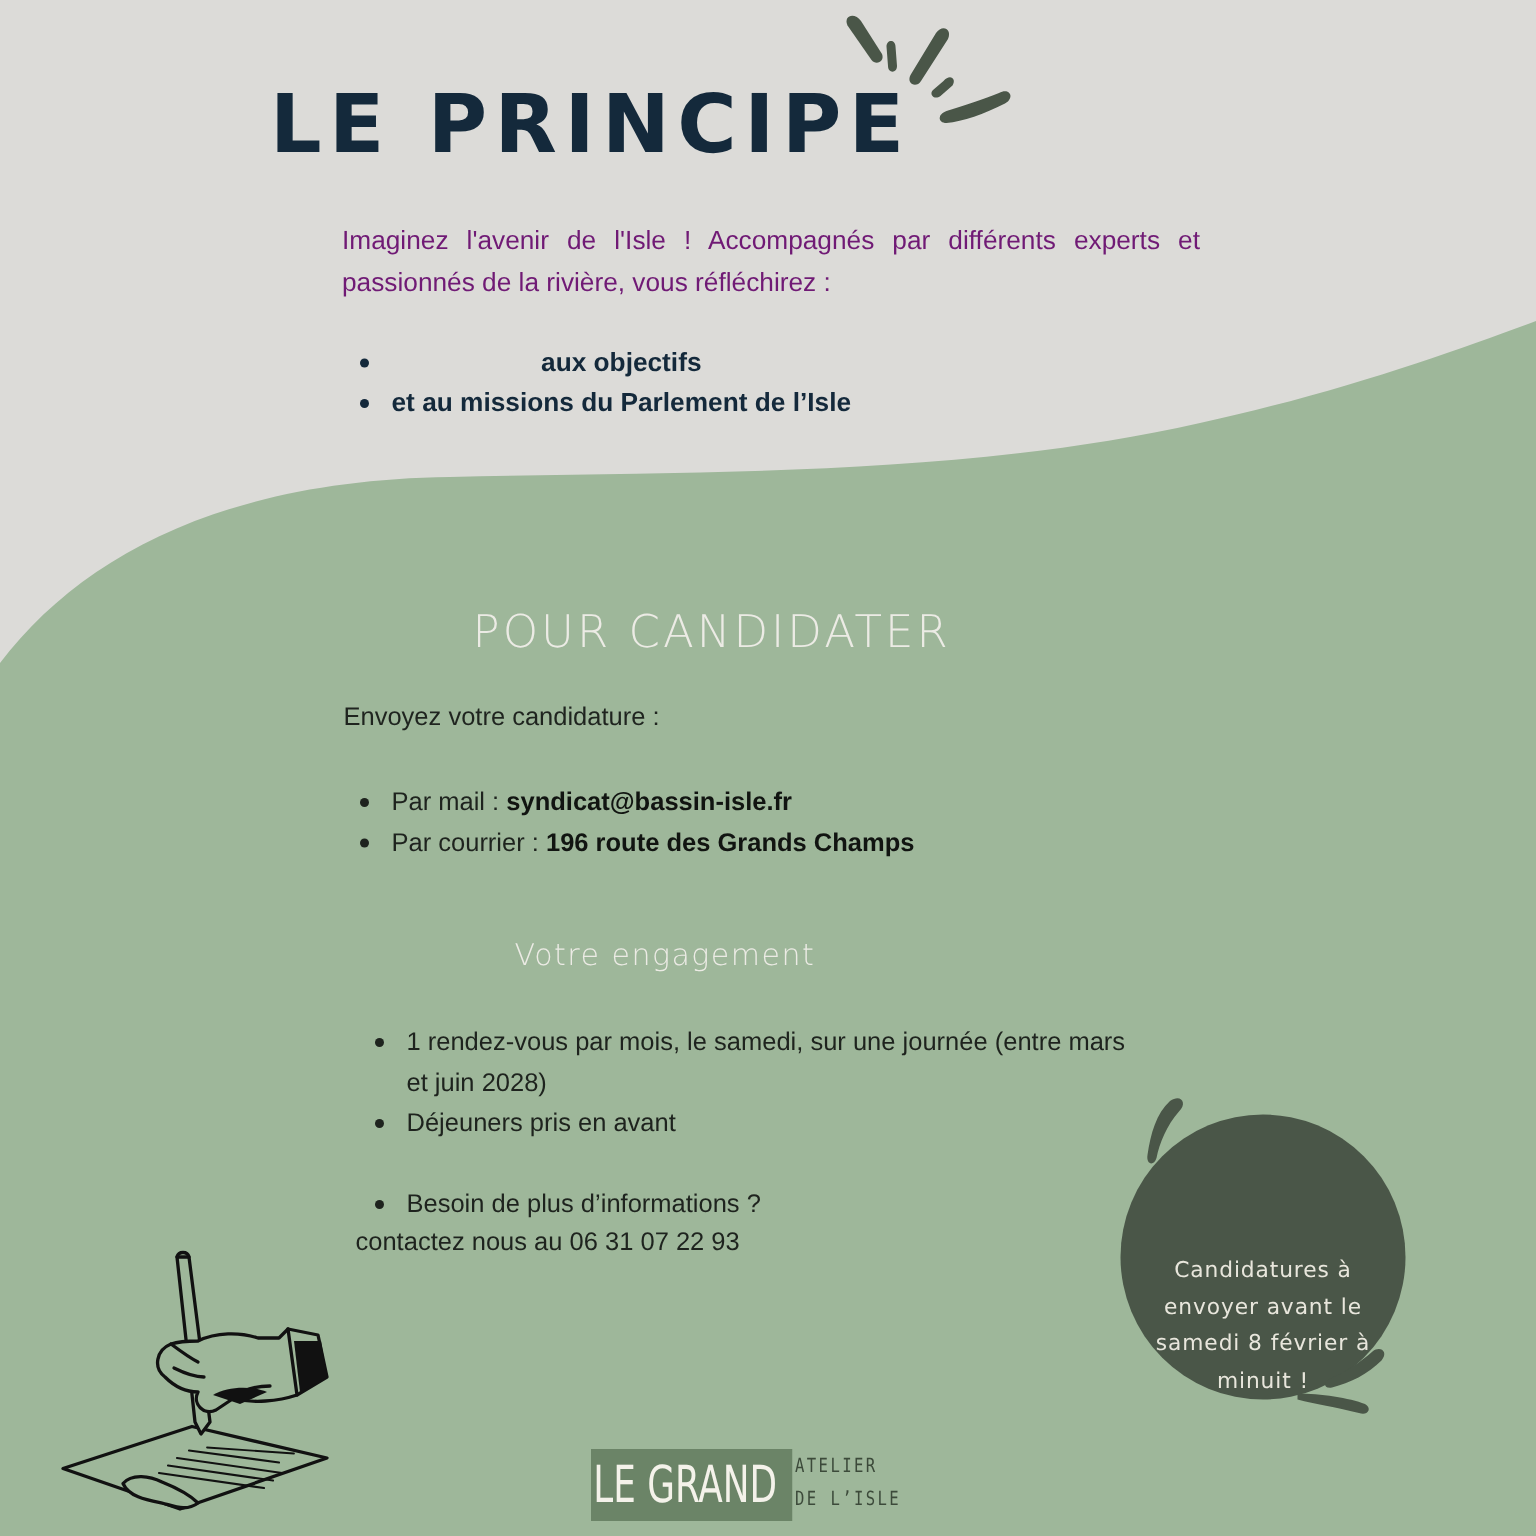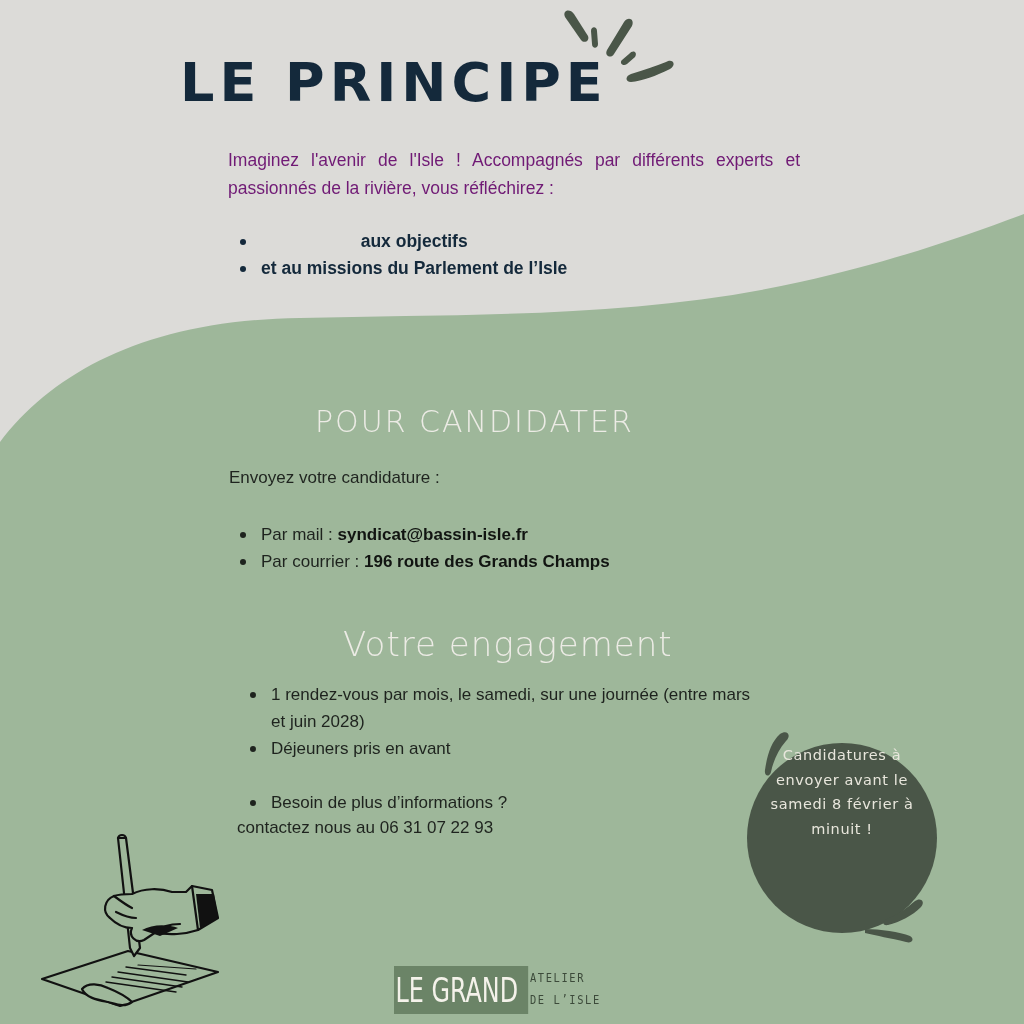--- a/index.html
+++ b/index.html
@@ -41,30 +41,30 @@
     font-family: "DejaVu Sans", sans-serif; font-weight: 300;
     color: #ecebe5; letter-spacing: 2px; white-space: nowrap;
   }
   .h-apply { left: 315px; top: 404px; font-size: 30px; }
   .send-intro { left: 229px; top: 468px; font-size: 17px; color: #1f241f; }
   .list { margin: 0; padding: 0; list-style: none; font-size: 17px; line-height: 27px; color: #1e231e; }
   .apply-list { left: 236px; top: 521px; }
   .list b { color: #111411; }
   .addr2 { display: block; padding-left: 130px; font-weight: bold; color: #111411; }
 
-  .h-engage { left: 343px; top: 624px; font-size: 34px; letter-spacing: 1px; }
+  .h-engage { left: 343px; top: 624px; font-size: 20px; letter-spacing: 1px; }
   .engage-list { left: 246px; top: 681px; }
   .engage-list li.sp { margin-top: 27px; }
   .contact { left: 237px; top: 818px; font-size: 17px; color: #1e231e; }
 
   
   .badge-deco { left: 760px; top: 726px; width: 200px; height: 226px; }
   .badge {
     left: 747px; top: 743px; width: 190px; height: 190px;
-    display: flex; align-items: flex-start; justify-content: center; text-align: center;
+    display: flex; align-items: flex-end; justify-content: center; text-align: center;
   }
   .badge-text {
     font-family: "DejaVu Sans", sans-serif; font-size: 14.5px; line-height: 24.5px;
     color: #e8e6dc; letter-spacing: 0.6px; width: 160px;
   }
 
   
   .illustration { left: 36px; top: 832px; width: 196px; height: 178px; }
 
   

